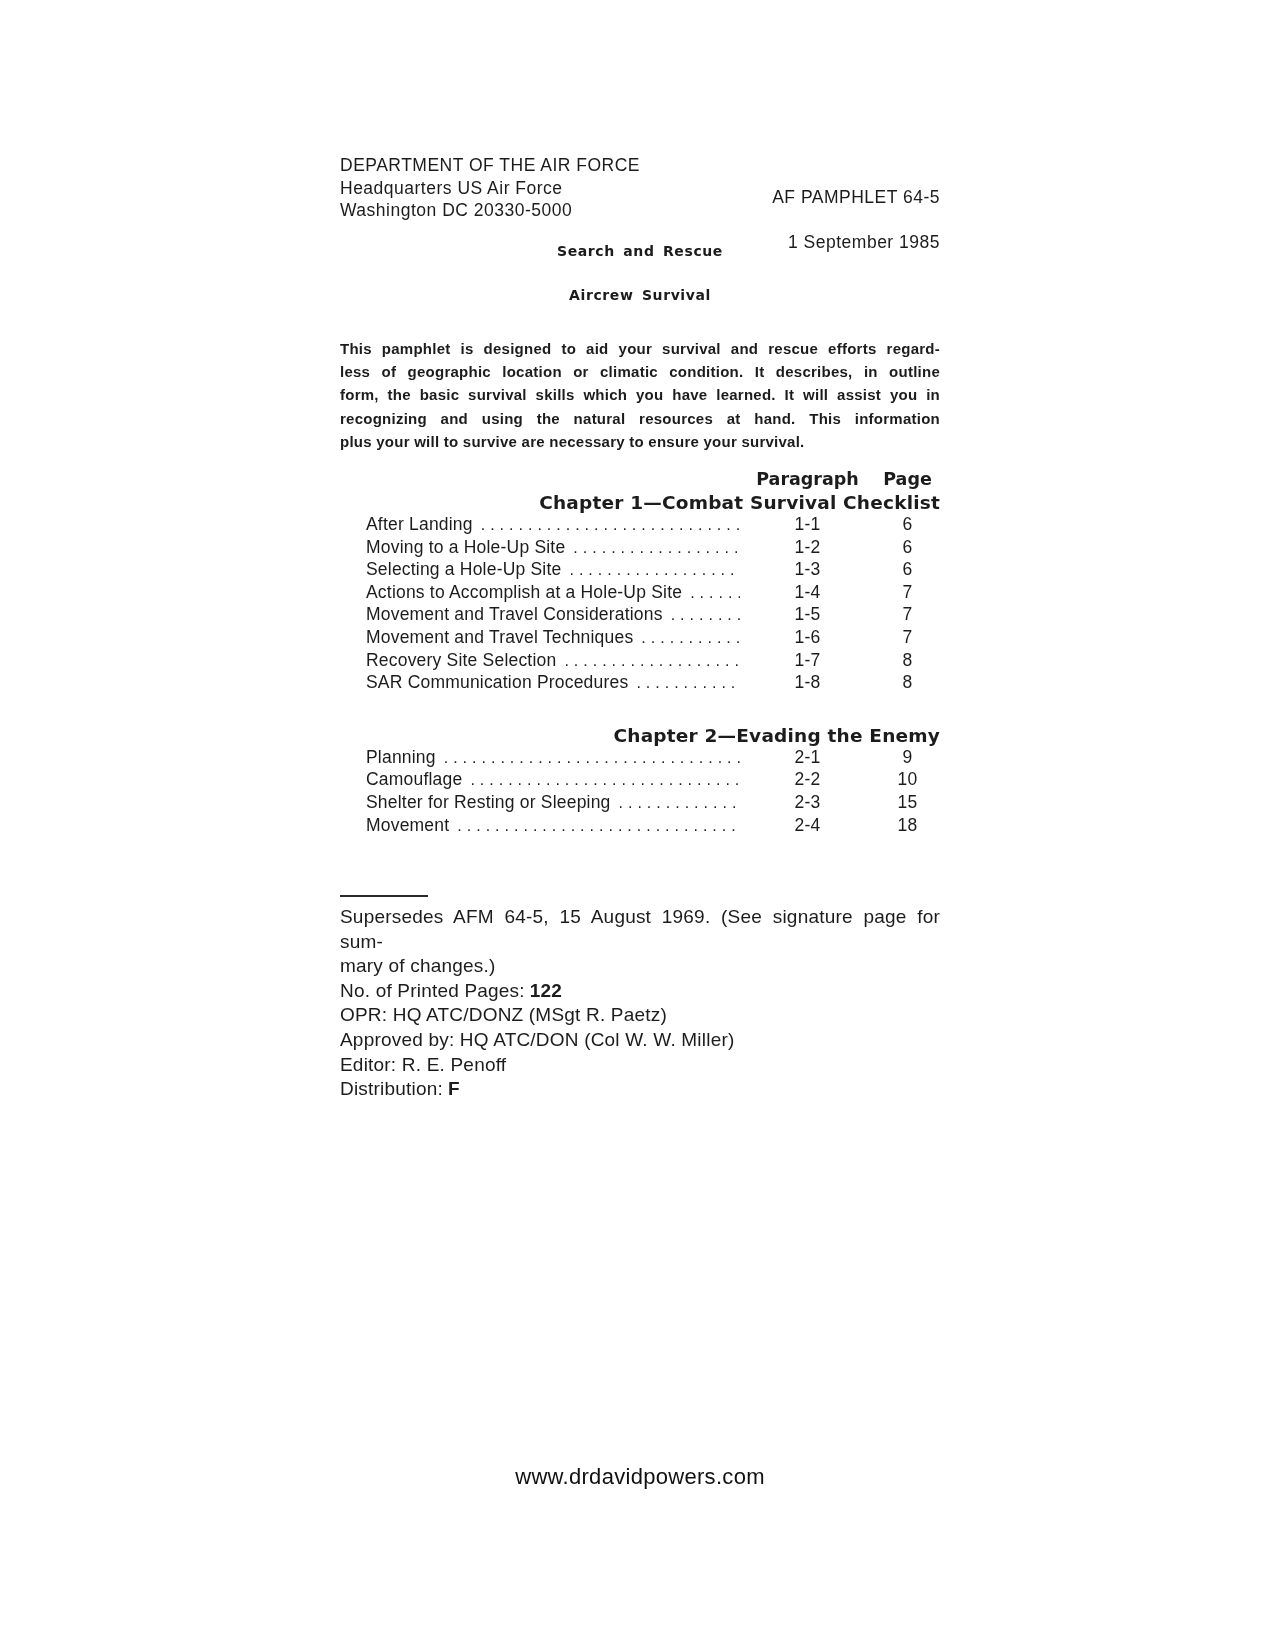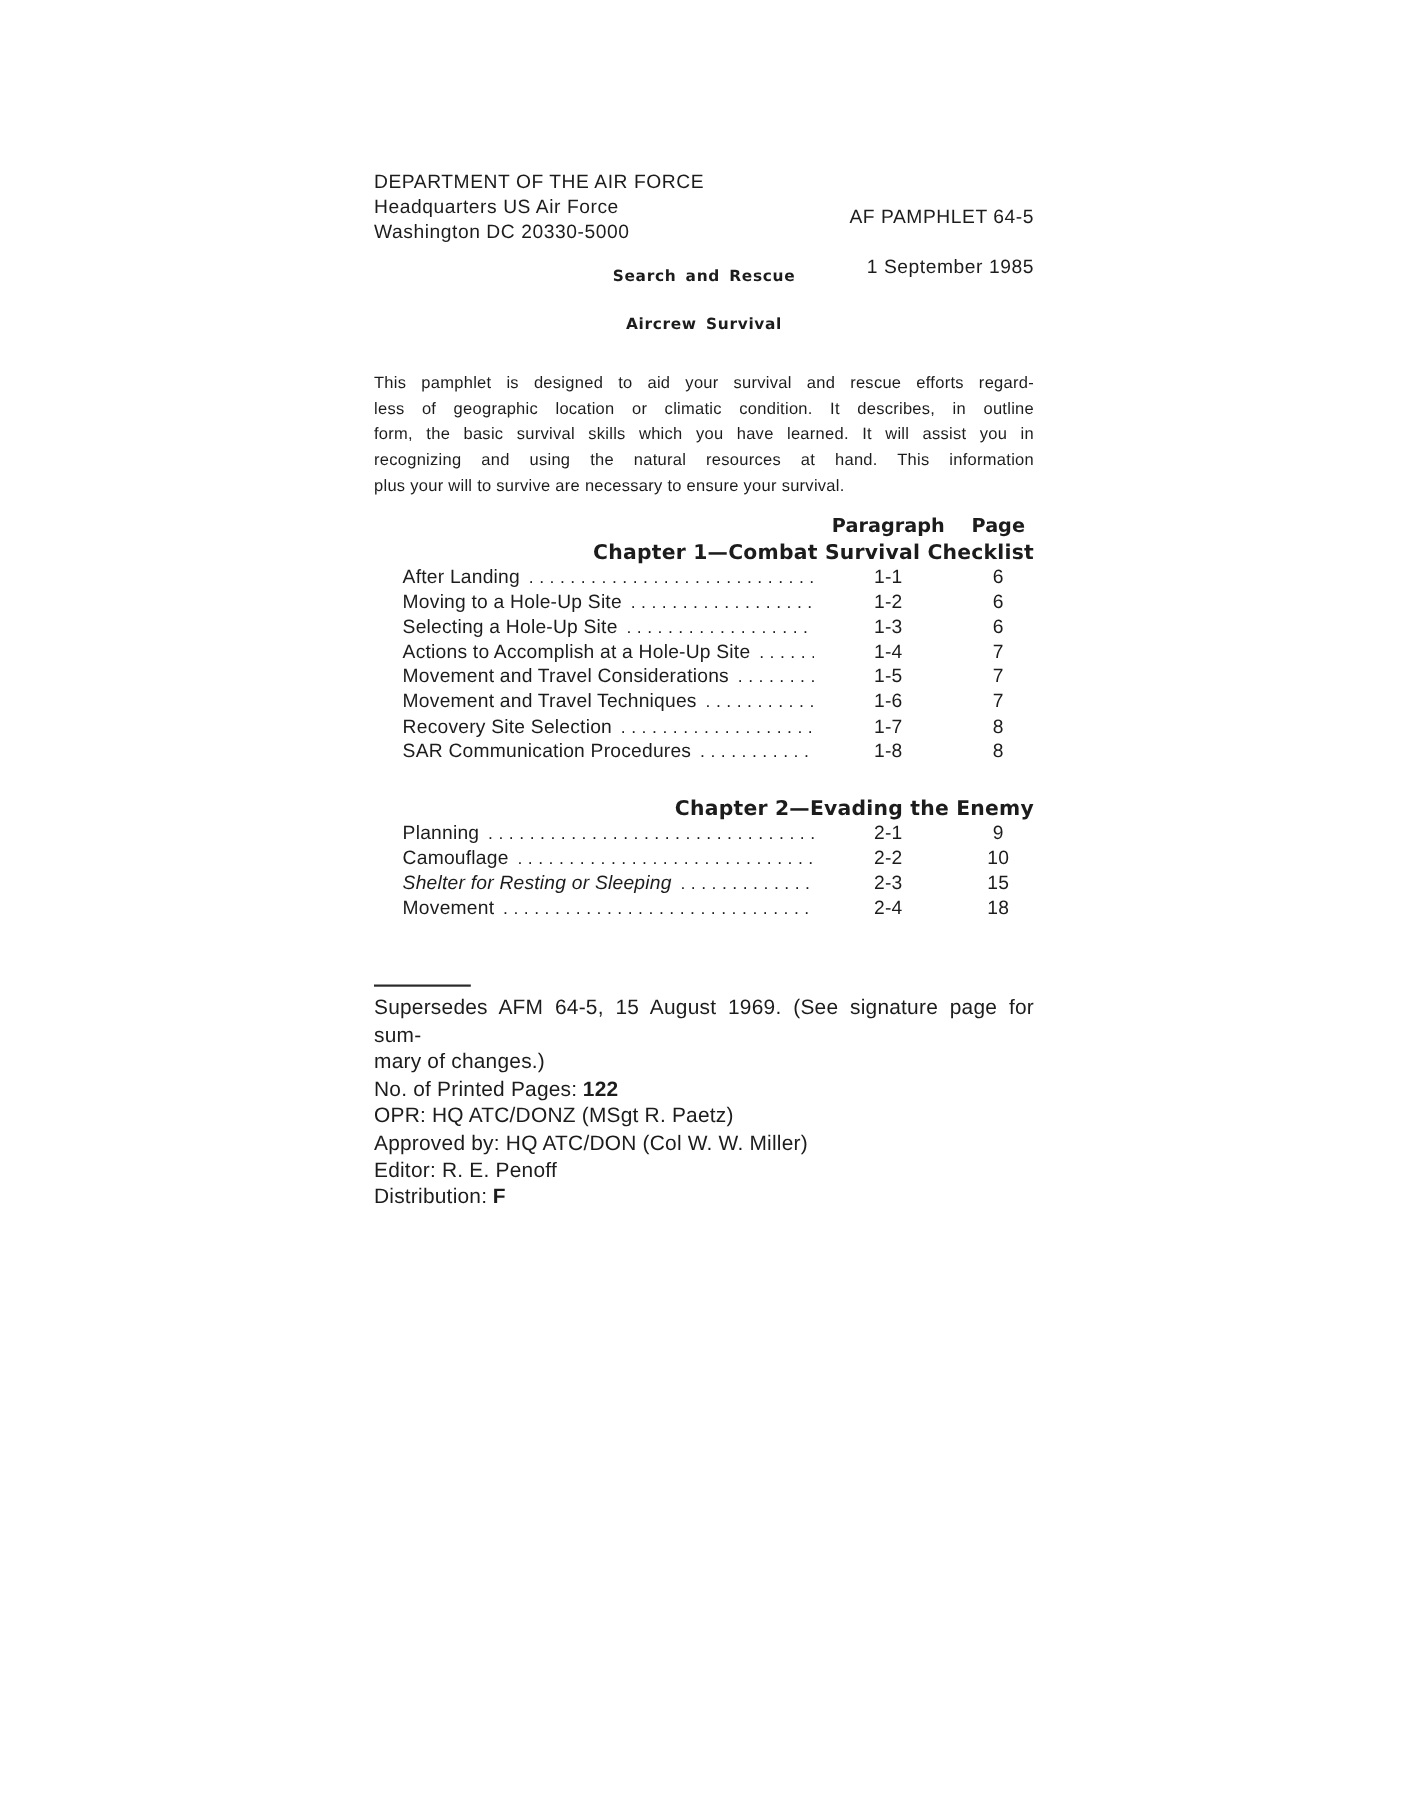--- a/index.html
+++ b/index.html
@@ -24,21 +24,21 @@
     position:absolute;left:340px;width:600px;text-align:center;
     font-family:"DejaVu Sans", sans-serif;
     font-weight:bold;font-size:14px;letter-spacing:0.6px;
     word-spacing:3px;
   }
   .doc-title.t1{top:243px;}
   .doc-title.t2{top:287px;}
   
   .intro{
     position:absolute;left:340px;top:337px;width:600px;
-    font-size:15px;line-height:23.2px;letter-spacing:0.25px;
+    font-size:15px;line-height:23.2px;letter-spacing:0.25px;font-weight:bold;
   }
   .intro .ln{text-align:justify;text-align-last:justify;white-space:normal;}
   .intro .ln.last{text-align-last:left;}
   
   .cols-header{
     position:absolute;left:340px;top:469px;width:600px;
     display:flex;align-items:baseline;
     font-family:"DejaVu Sans", sans-serif;font-weight:bold;font-size:17.5px;
   }
   .lead-space{flex:1;}
@@ -173,21 +173,21 @@
         <div class="cell-para">2-1</div>
         <div class="cell-page">9</div>
       </div>
       <div class="toc-row">
         <div class="toc-title" style="display: inline-block;">Camouflage</div>
         <div class="leader">................................................................................</div>
         <div class="cell-para">2-2</div>
         <div class="cell-page">10</div>
       </div>
       <div class="toc-row">
-        <div class="toc-title" style="display: inline-block; font-style: italic;">Shelter for Resting or Sleeping</div>
+        <div class="toc-title" style="display: inline-block;">Shelter for Resting or Sleeping</div>
         <div class="leader">................................................................................</div>
         <div class="cell-para">2-3</div>
         <div class="cell-page">15</div>
       </div>
       <div class="toc-row">
         <div class="toc-title" style="display: inline-block;">Movement</div>
         <div class="leader">................................................................................</div>
         <div class="cell-para">2-4</div>
         <div class="cell-page">18</div>
       </div>
@@ -198,14 +198,15 @@
   <div class="footer">
     <div class="f-ln justify">Supersedes AFM 64-5, 15 August 1969. (See signature page for sum-</div>
     <div class="f-ln">mary of changes.)</div>
     <div class="f-ln"><span>No. of Printed Pages:</span><span class="bold-val">122</span></div>
     <div class="f-ln">OPR: HQ ATC/DONZ (MSgt R. Paetz)</div>
     <div class="f-ln">Approved by: HQ ATC/DON (Col W. W. Miller)</div>
     <div class="f-ln">Editor: R. E. Penoff</div>
     <div class="f-ln"><span>Distribution:</span><span class="bold-val">F</span></div>
   </div>
 
+  <div class="watermark">www.drdavidpowers.com</div>
 
 </div>
 
 </body></html>

